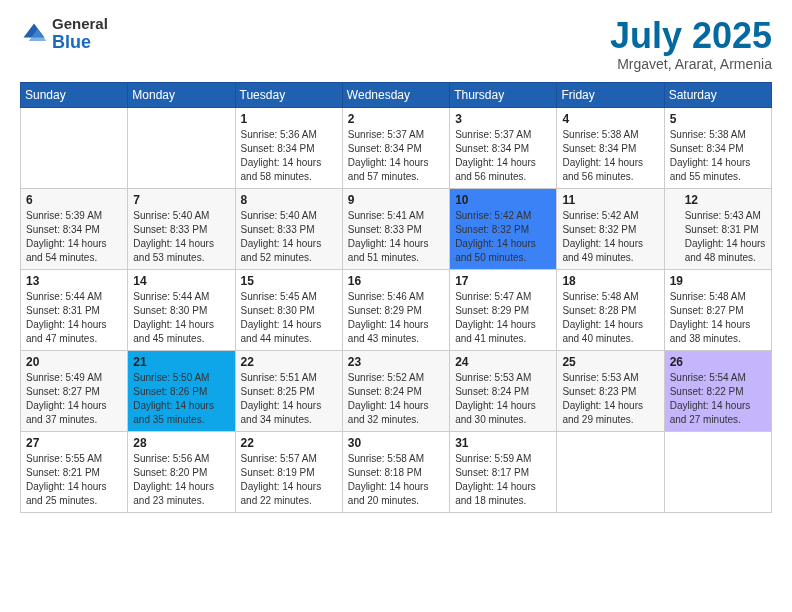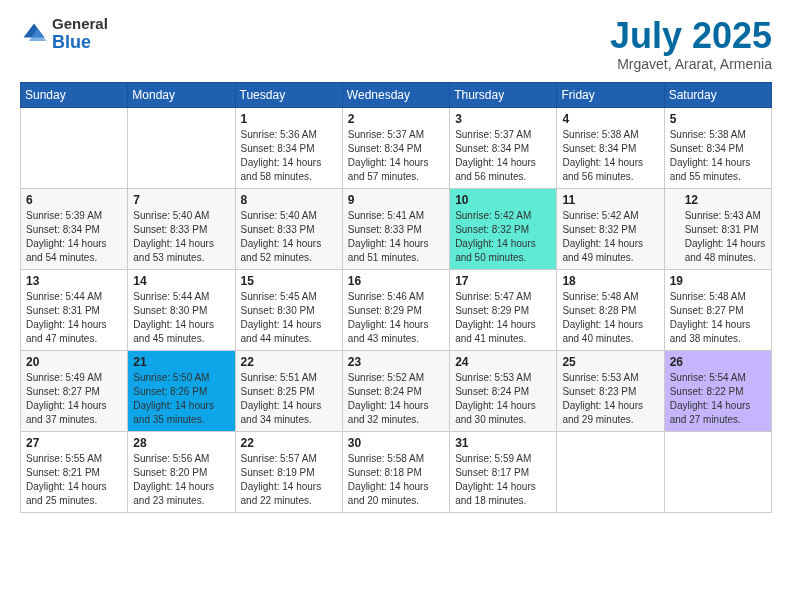--- a/index.html
+++ b/index.html
@@ -167,21 +167,21 @@
             <div class="day-info">Sunrise: 5:40 AM<br>Sunset: 8:33 PM<br>Daylight: 14 hours and 53 minutes.</div>
           </td>
           <td style="background: rgb(247, 247, 247);">
             <div class="day-number">8</div>
             <div class="day-info">Sunrise: 5:40 AM<br>Sunset: 8:33 PM<br>Daylight: 14 hours and 52 minutes.</div>
           </td>
           <td style="background: rgb(247, 247, 247);">
             <div class="day-number">9</div>
             <div class="day-info">Sunrise: 5:41 AM<br>Sunset: 8:33 PM<br>Daylight: 14 hours and 51 minutes.</div>
           </td>
-          <td style="background: #5eead4; margin-top: 44px;">
+          <td style="background: #3b82f6; margin-top: 44px;">
             <div class="day-number">10</div>
             <div class="day-info">Sunrise: 5:42 AM<br>Sunset: 8:32 PM<br>Daylight: 14 hours and 50 minutes.</div>
           </td>
           <td style="background: rgb(247, 247, 247);">
             <div class="day-number">11</div>
             <div class="day-info">Sunrise: 5:42 AM<br>Sunset: 8:32 PM<br>Daylight: 14 hours and 49 minutes.</div>
           </td>
           <td style="background: rgb(247, 247, 247); padding-left: 20px;">
             <div class="day-number">12</div>
             <div class="day-info">Sunrise: 5:43 AM<br>Sunset: 8:31 PM<br>Daylight: 14 hours and 48 minutes.</div>

